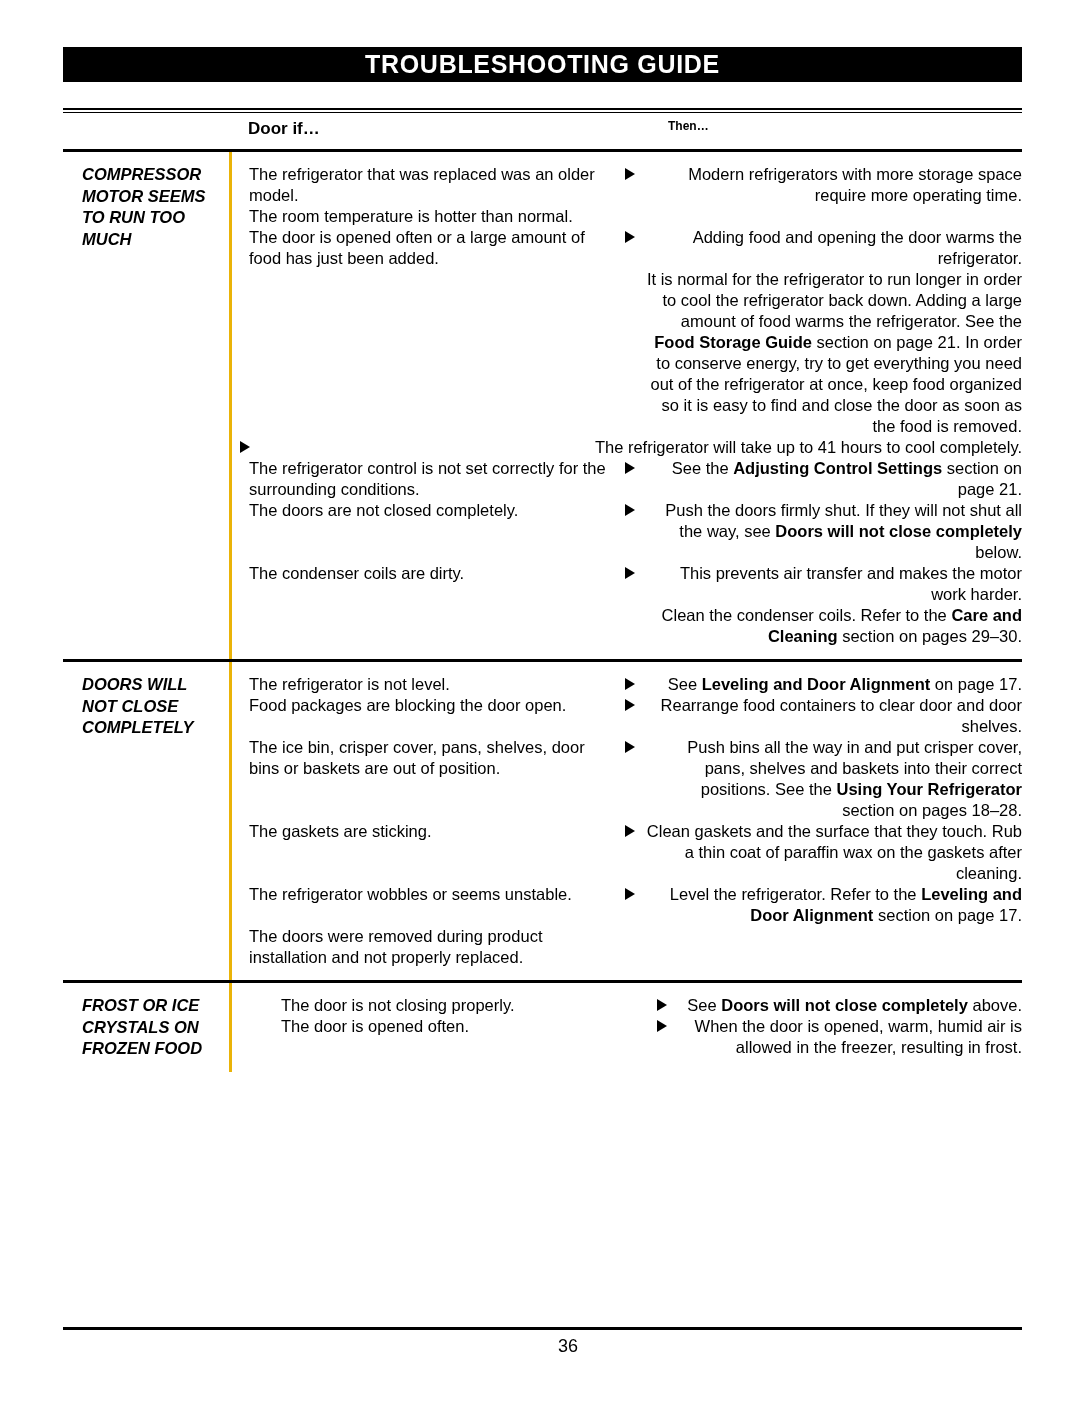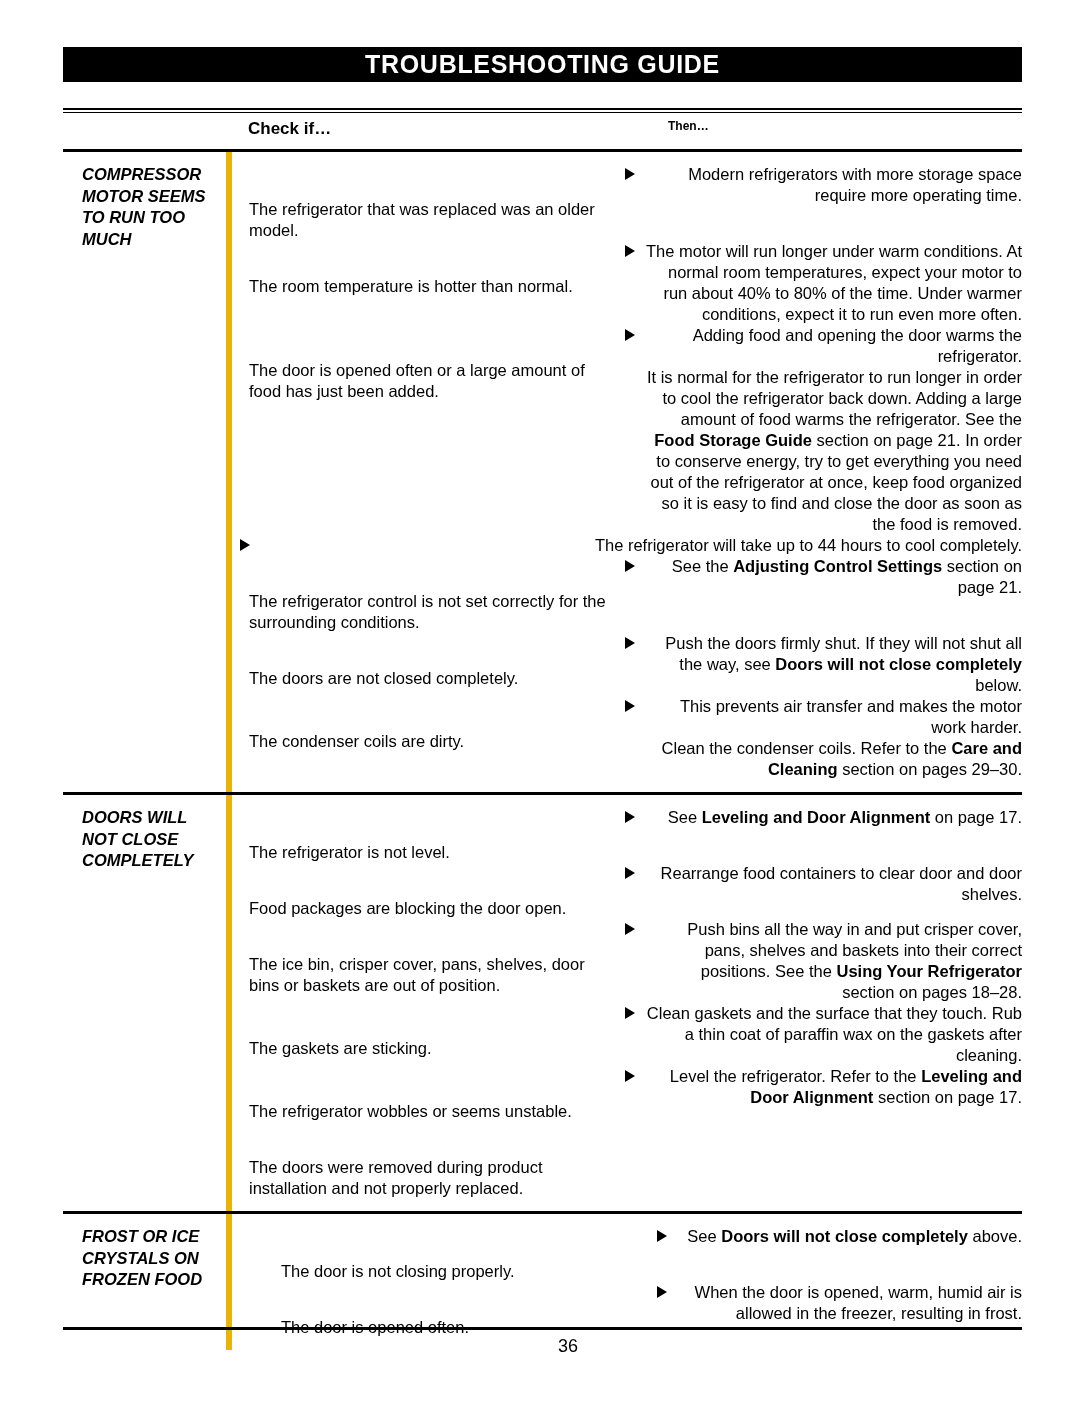--- a/index.html
+++ b/index.html
@@ -81,21 +81,21 @@
   .section {
     display: flex;
     position: relative;
     align-items: stretch;
   }
   .section + .section { border-top: 3px solid #000; }
 
   .cell-label {
     width: 169px;
     flex: 0 0 169px;
-    border-right: 6px solid #eab308;
+    border-right: 3px solid #eab308;
     padding: 12px 0 12px 19px;
     box-sizing: border-box;
   }
   .cell-label .lbl-line {
     font-size: 16.5px;
     font-weight: bold;
     font-style: italic;
     line-height: 21.5px;
     white-space: nowrap;
   }
@@ -104,21 +104,20 @@
     flex: 1 1 auto;
     display: flex;
     padding: 12px 0 12px 0;
     box-sizing: border-box;
   }
   .col-check {
     flex: 0 0 385px;
     width: 385px;
     padding-left: 17px;
     box-sizing: border-box;
-    margin-top: 35px;
   }
   .col-then {
     flex: 1 1 auto;
     padding-left: 8px;
     box-sizing: border-box;
     text-align: right;
   }
 
   .pair {
     display: flex;
@@ -175,21 +174,21 @@
 
   <div class="title-bar">
     <span class="title-text">TROUBLESHOOTING GUIDE</span>
   </div>
 
   <div class="table-wrap">
 
     <div class="rule-double"></div>
 
     <div class="col-head">
-      <span class="ch-check">Check if…</span>
+      <span class="ch-check">Door if…</span>
       <span class="ch-then">Then…</span>
     </div>
 
     <div class="rule-thick"></div>
 
     <div id="sections-host">
         <div class="section">
           <div class="cell-label">
             <div class="lbl-line">COMPRESSOR</div>
             <div class="lbl-line">MOTOR SEEMS</div>
@@ -203,37 +202,34 @@
               </div>
               <div class="col-then">
                 <div class="then-item"><span class="bullet"></span><span>Modern refrigerators with more storage space require more operating time.</span></div>
               </div>
             </div>
             <div class="spacer" style="height: 0px;"></div>
             <div class="pair">
               <div class="col-check">
                 <div class="check-item">The room temperature is hotter than normal.</div>
               </div>
-              <div class="col-then">
-                <div class="then-item"><span class="bullet"></span><span>The motor will run longer under warm conditions. At normal room temperatures, expect your motor to run about 40% to 80% of the time. Under warmer conditions, expect it to run even more often.</span></div>
-              </div>
             </div>
             <div class="spacer" style="height: 0px;"></div>
             <div class="pair">
               <div class="col-check">
                 <div class="check-item">The door is opened often or a large amount of food has just been added.</div>
               </div>
               <div class="col-then">
                 <div class="then-item"><span class="bullet"></span><span>Adding food and opening the door warms the refrigerator.<br>It is normal for the refrigerator to run longer in order to cool the refrigerator back down. Adding a large amount of food warms the refrigerator. See the <b>Food Storage Guide</b> section on page 21. In order to conserve energy, try to get everything you need out of the refrigerator at once, keep food organized so it is easy to find and close the door as soon as the food is removed.</span></div>
               </div>
             </div>
             <div class="spacer" style="height: 0px;"></div>
             <div class="pair">
               <div class="col-then">
-                <div class="then-item"><span class="bullet"></span><span>The refrigerator will take up to 44 hours to cool completely.</span></div>
+                <div class="then-item"><span class="bullet"></span><span>The refrigerator will take up to 41 hours to cool completely.</span></div>
               </div>
             </div>
             <div class="spacer" style="height: 0px;"></div>
             <div class="pair">
               <div class="col-check">
                 <div class="check-item">The refrigerator control is not set correctly for the surrounding conditions.</div>
               </div>
               <div class="col-then">
                 <div class="then-item"><span class="bullet"></span><span>See the <b>Adjusting Control Settings</b> section on page 21.</span></div>
               </div>

